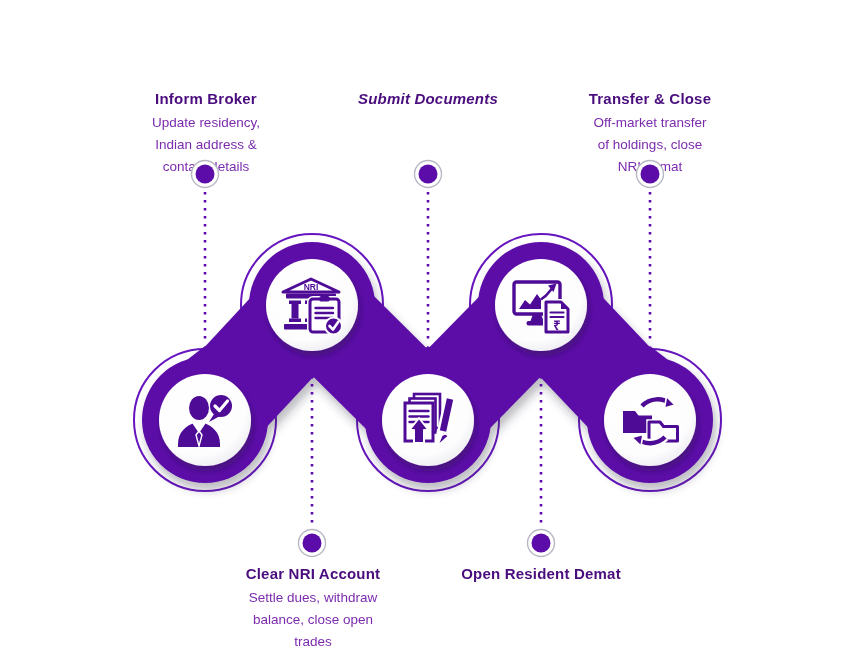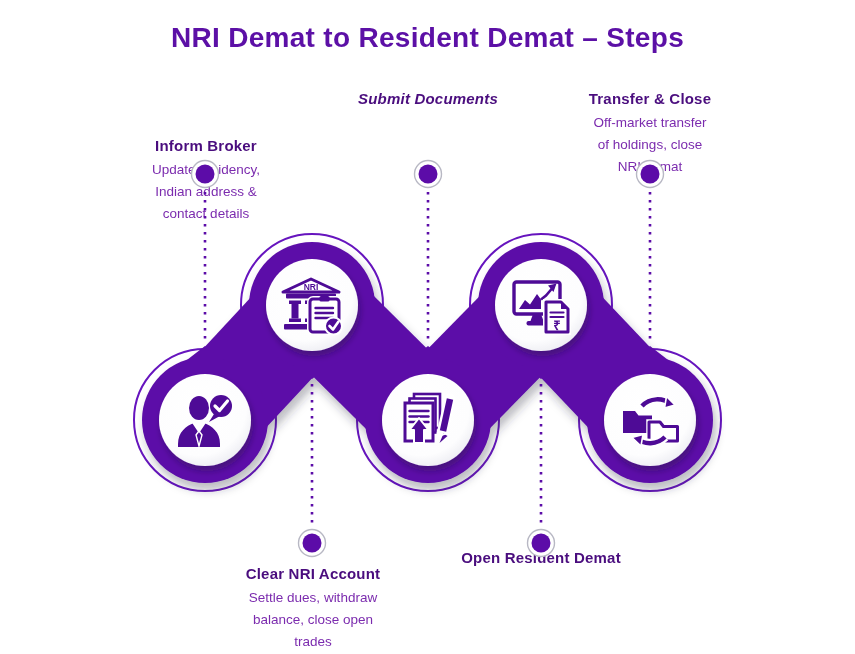--- a/index.html
+++ b/index.html
@@ -11,34 +11,33 @@
     position:absolute;left:0;top:22px;width:855px;text-align:center;
     font-size:28px;font-weight:800;letter-spacing:.3px;color:#5C10A6;
   }
   .label-block{position:absolute;text-align:center;}
   .label-block h3{
     margin:0 0 5px 0;font-size:15px;font-weight:700;color:#4A0D7E;letter-spacing:.2px;
   }
   .label-block p{
     margin:0;font-size:13.5px;line-height:22px;color:#7B2BAE;white-space:pre-line;
   }
-  .tb1{left:96px;top:90px;width:220px;margin-top:47px;}
+  .tb1{left:96px;top:90px;width:220px;}
   .tb2{left:318px;top:90px;width:220px;font-style:italic;}
   .tb3{left:540px;top:90px;width:220px;}
   .tb4{left:203px;top:565px;width:220px;}
-  .tb5{left:426px;top:549px;width:230px;}
+  .tb5{left:426px;top:565px;width:230px;}
   svg.diagram{position:absolute;left:0;top:0;}
   .icon-label{font-family:"Liberation Sans",sans-serif;font-weight:700;}
 </style>
 </head>
 <body>
 
 <div class="stage">
 
-  <div class="title">NRI Demat to Resident Demat – Steps</div>
 
   <div class="label-block tb1">
     <h3>Inform Broker</h3>
     <p>Update residency,
 Indian address &amp;
 contact details</p>
   </div>
   <div class="label-block tb2">
     <h3>Submit Documents</h3>
   </div>

